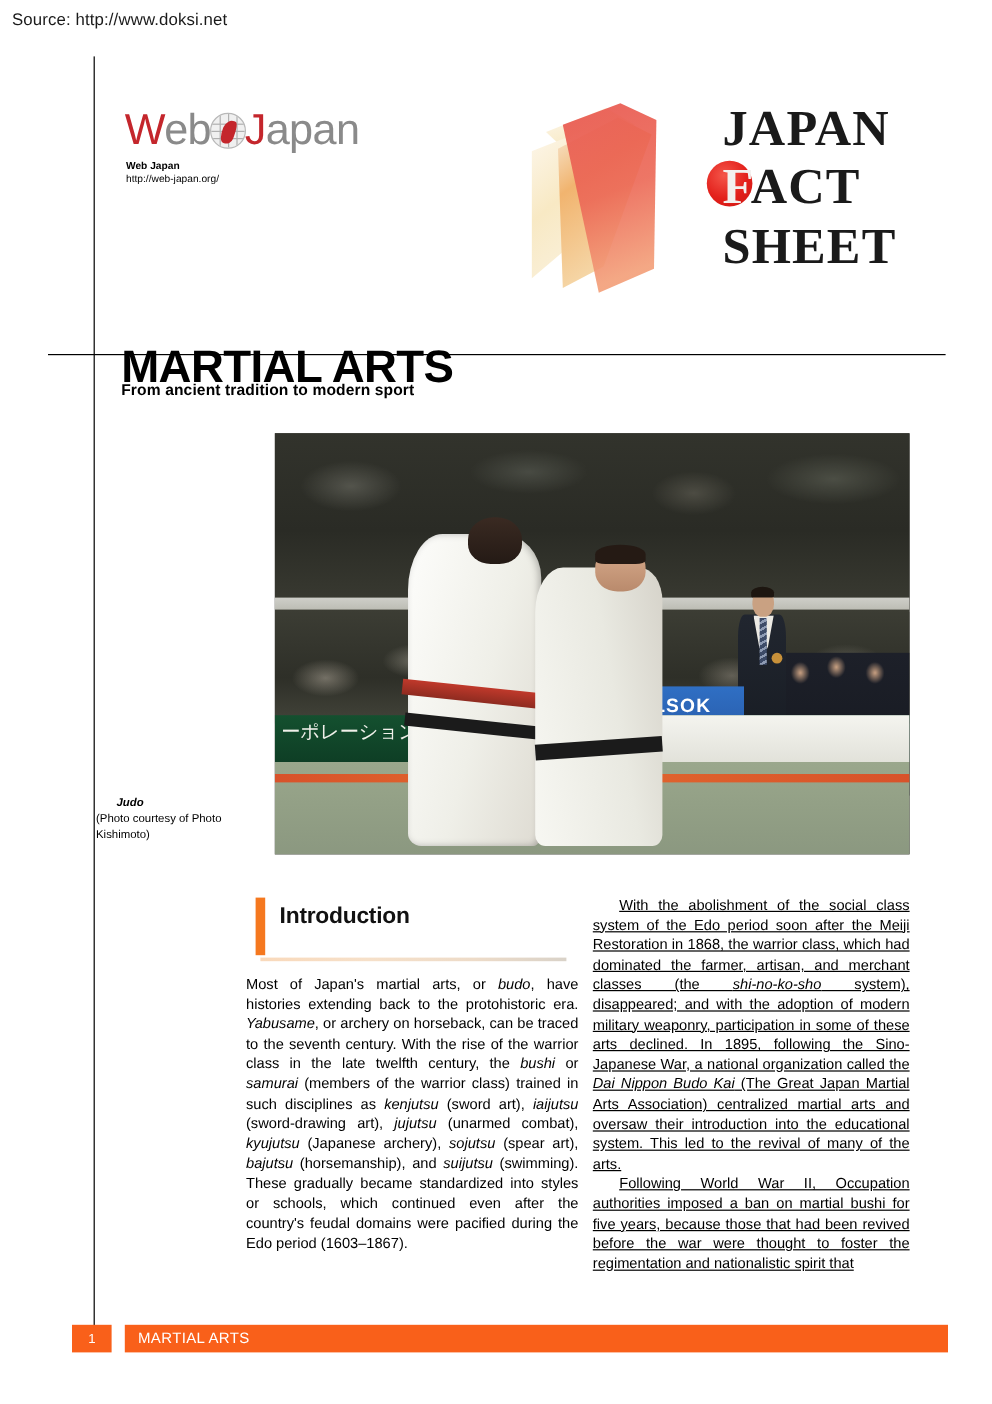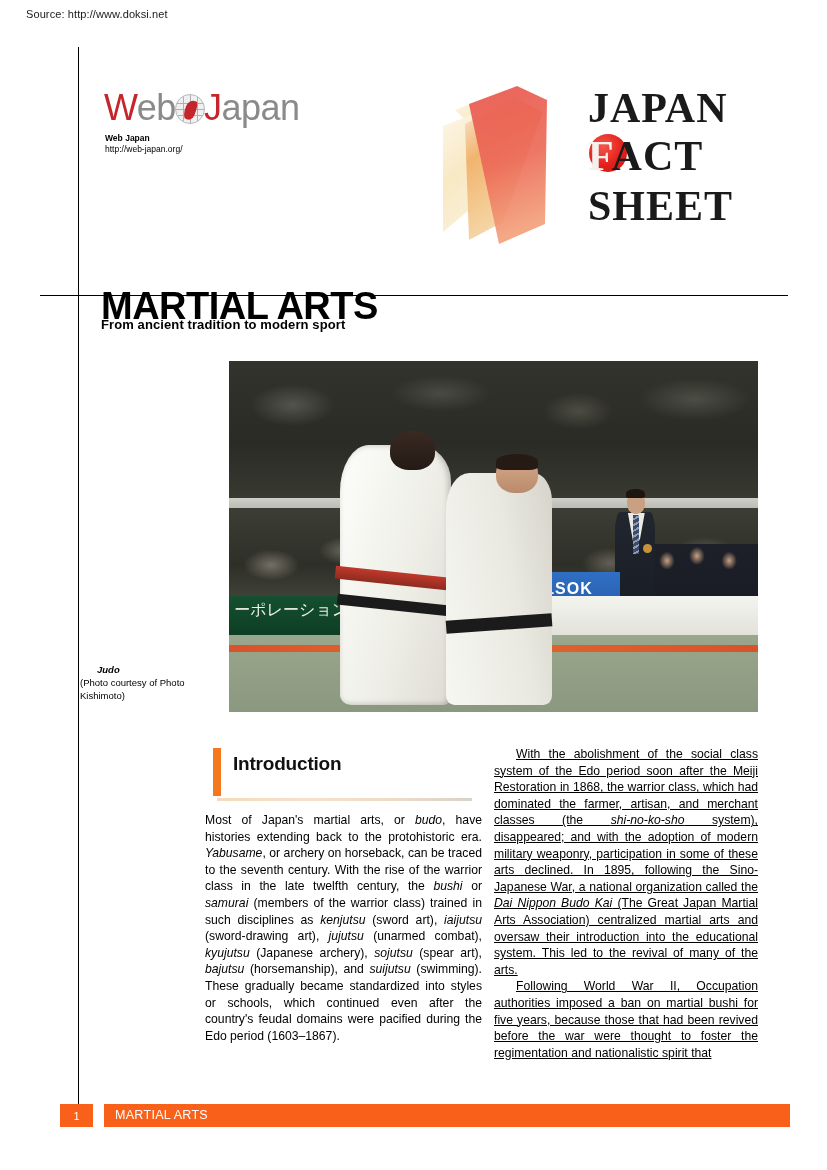--- a/index.html
+++ b/index.html
@@ -14,24 +14,23 @@
     font-family: "Liberation Sans", sans-serif;
     color: #000000;
     overflow: hidden;
   }
 
   
   .source-line {
     position: absolute;
     left: 10px;
     top: 8px;
-    font-size: 11px;
+    font-size: 14px;
     color: #1a1a1a;
     letter-spacing: 0.1px;
-    margin-left: 16px;
   }
 
   
   .vrule {
     position: absolute;
     left: 78px;
     top: 47px;
     width: 1px;
     height: 1058px;
     background: #000000;
@@ -124,21 +123,21 @@
   .jfs-text {
     position: absolute;
     left: 145px;
     top: 0;
     width: 180px;
     height: 172px;
     font-family: "Liberation Serif", serif;
   }
   .jfs-line {
     position: absolute;
-    left: 0;
+    left: 14px;
     font-weight: bold;
     letter-spacing: 1px;
     color: #1a1a1a;
     white-space: nowrap;
   }
   .jfs-japan { top: 2px;  font-size: 42px; }
   .jfs-fact  { top: 50px; font-size: 42px; }
   .jfs-sheet { top: 100px;font-size: 42px; }
   .jfs-dot {
     position: absolute;

